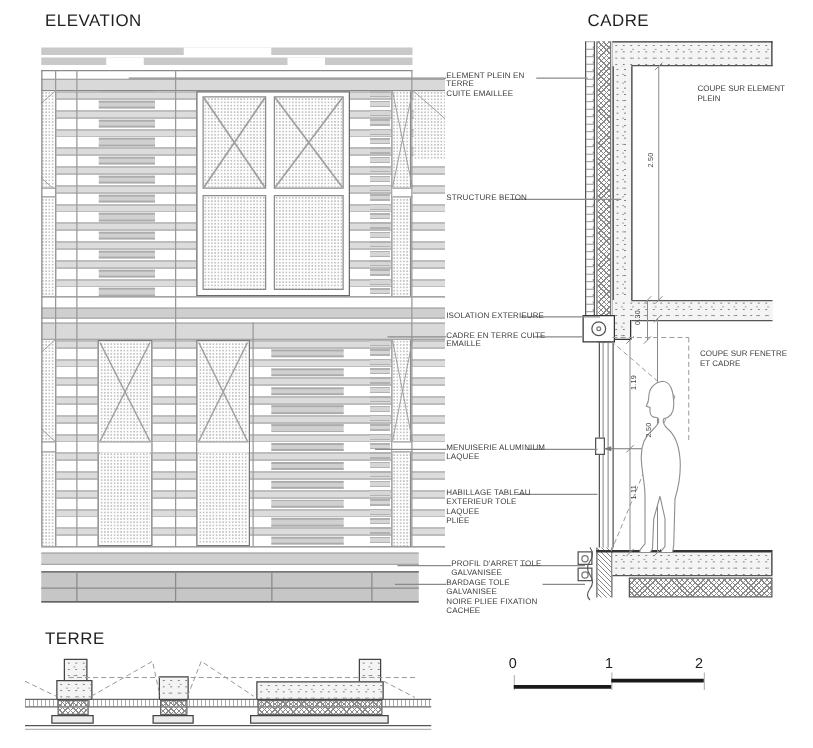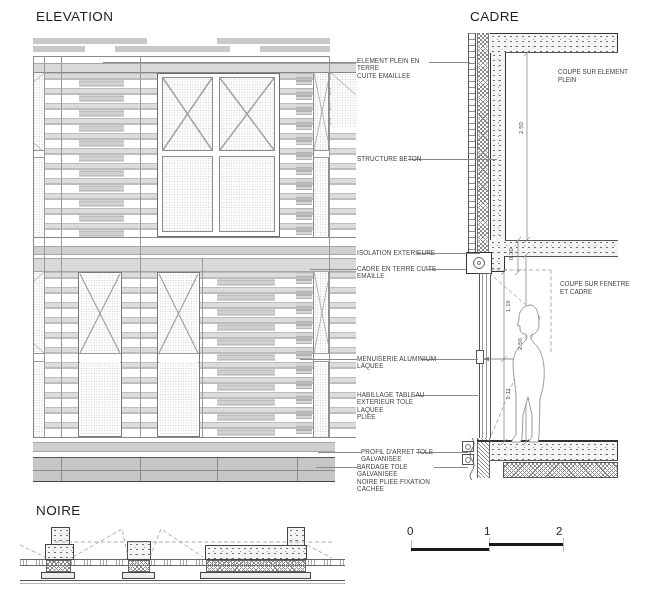--- a/index.html
+++ b/index.html
@@ -27,21 +27,21 @@
   .clip{overflow:hidden;}
   svg{position:absolute;overflow:visible;}
 </style>
 </head>
 <body>
 
 <div id="root">
 
   <div class="title" style="left:36px;top:9px;">ELEVATION</div>
   <div class="title" style="left:470px;top:9px;">CADRE</div>
-  <div class="title" style="left:36px;top:503px;">NOIRE</div>
+  <div class="title" style="left:36px;top:503px;">TERRE</div>
 
   <div class="abs" style="left:33px;top:38px;width:323px;height:442px;">
 
     <div class="abs" style="left:0;top:0;width:297px;height:6px;background:#c9c9c9;"></div>
     <div class="abs" style="left:114px;top:0;width:70px;height:6px;background:#fff;"></div>
     <div class="abs" style="left:0;top:8px;width:297px;height:6px;background:#c9c9c9;"></div>
     <div class="abs" style="left:52px;top:8px;width:30px;height:6px;background:#fff;"></div>
     <div class="abs" style="left:197px;top:8px;width:30px;height:6px;background:#fff;"></div>
     <div class="lh" style="left:0;top:18px;width:297px;"></div>
 

